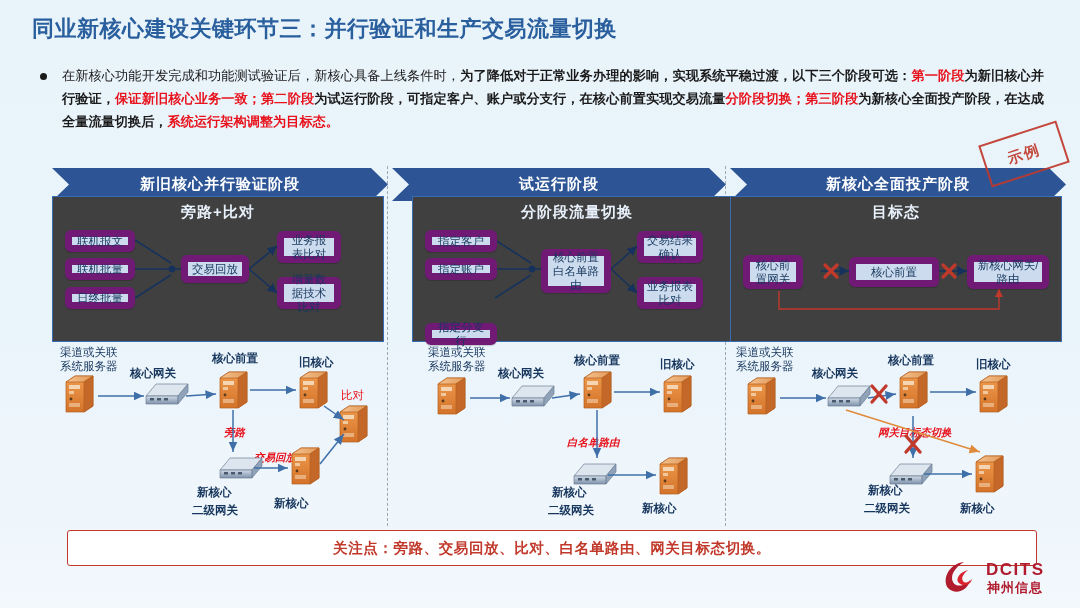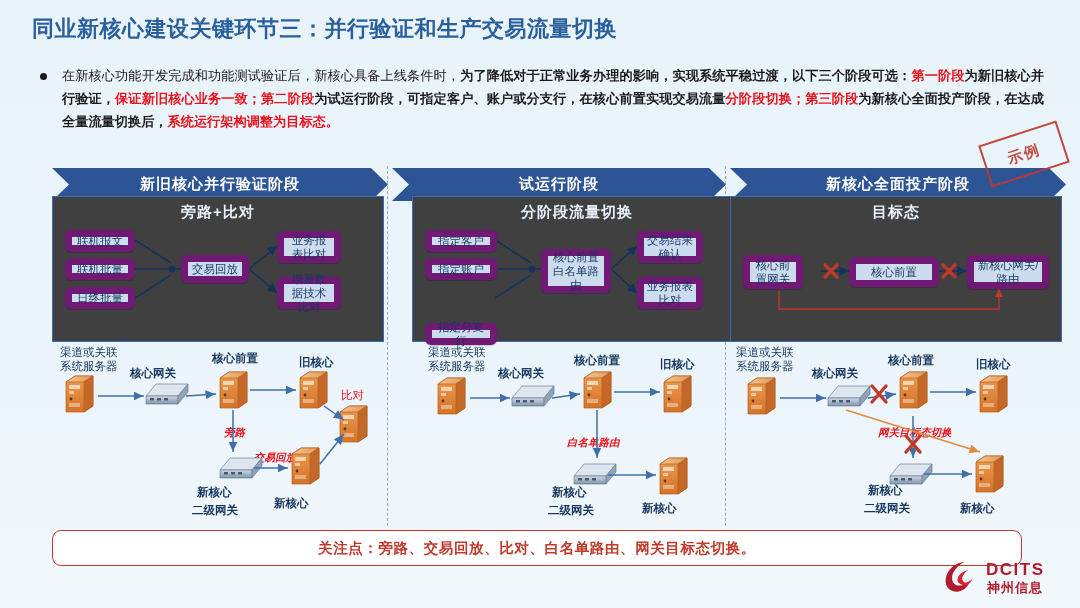--- a/index.html
+++ b/index.html
@@ -77,22 +77,22 @@
 
   
   .serversvg{position:absolute;left:0;top:148px;width:100%;height:182px;overflow:visible;}
   .slabel{font-size:11.5px;fill:#17365d;font-family:"Liberation Sans",sans-serif;}
   .slabel-b{font-size:11.5px;fill:#17365d;font-weight:bold;font-family:"Liberation Sans",sans-serif;}
   .rlabel{font-size:10.5px;fill:#e8121c;font-style:italic;font-weight:bold;font-family:"Liberation Sans",sans-serif;}
   .rlabel2{font-size:11.5px;fill:#e8121c;font-family:"Liberation Sans",sans-serif;}
 
   
   .footer-note{
-    position:absolute;left:52px;top:530px;width:970px;height:36px;
-    border:1.6px solid #c0392b;border-radius:9px;background:#ffffff;
+    position:absolute;left:67px;top:530px;width:970px;height:36px;
+    border:1.6px solid #c0392b;border-radius:3px;background:#ffffff;
     display:flex;align-items:center;justify-content:center;
     color:#c0392b;font-size:14.5px;font-weight:bold;letter-spacing:.6px;
     box-sizing:border-box;
   }
 
   
   .logo{position:absolute;right:14px;bottom:8px;width:126px;height:42px;}
   .logo-text-en{
     position:absolute;left:46px;top:2px;color:#b01b2e;
     font-size:17px;font-weight:bold;letter-spacing:1.5px;

